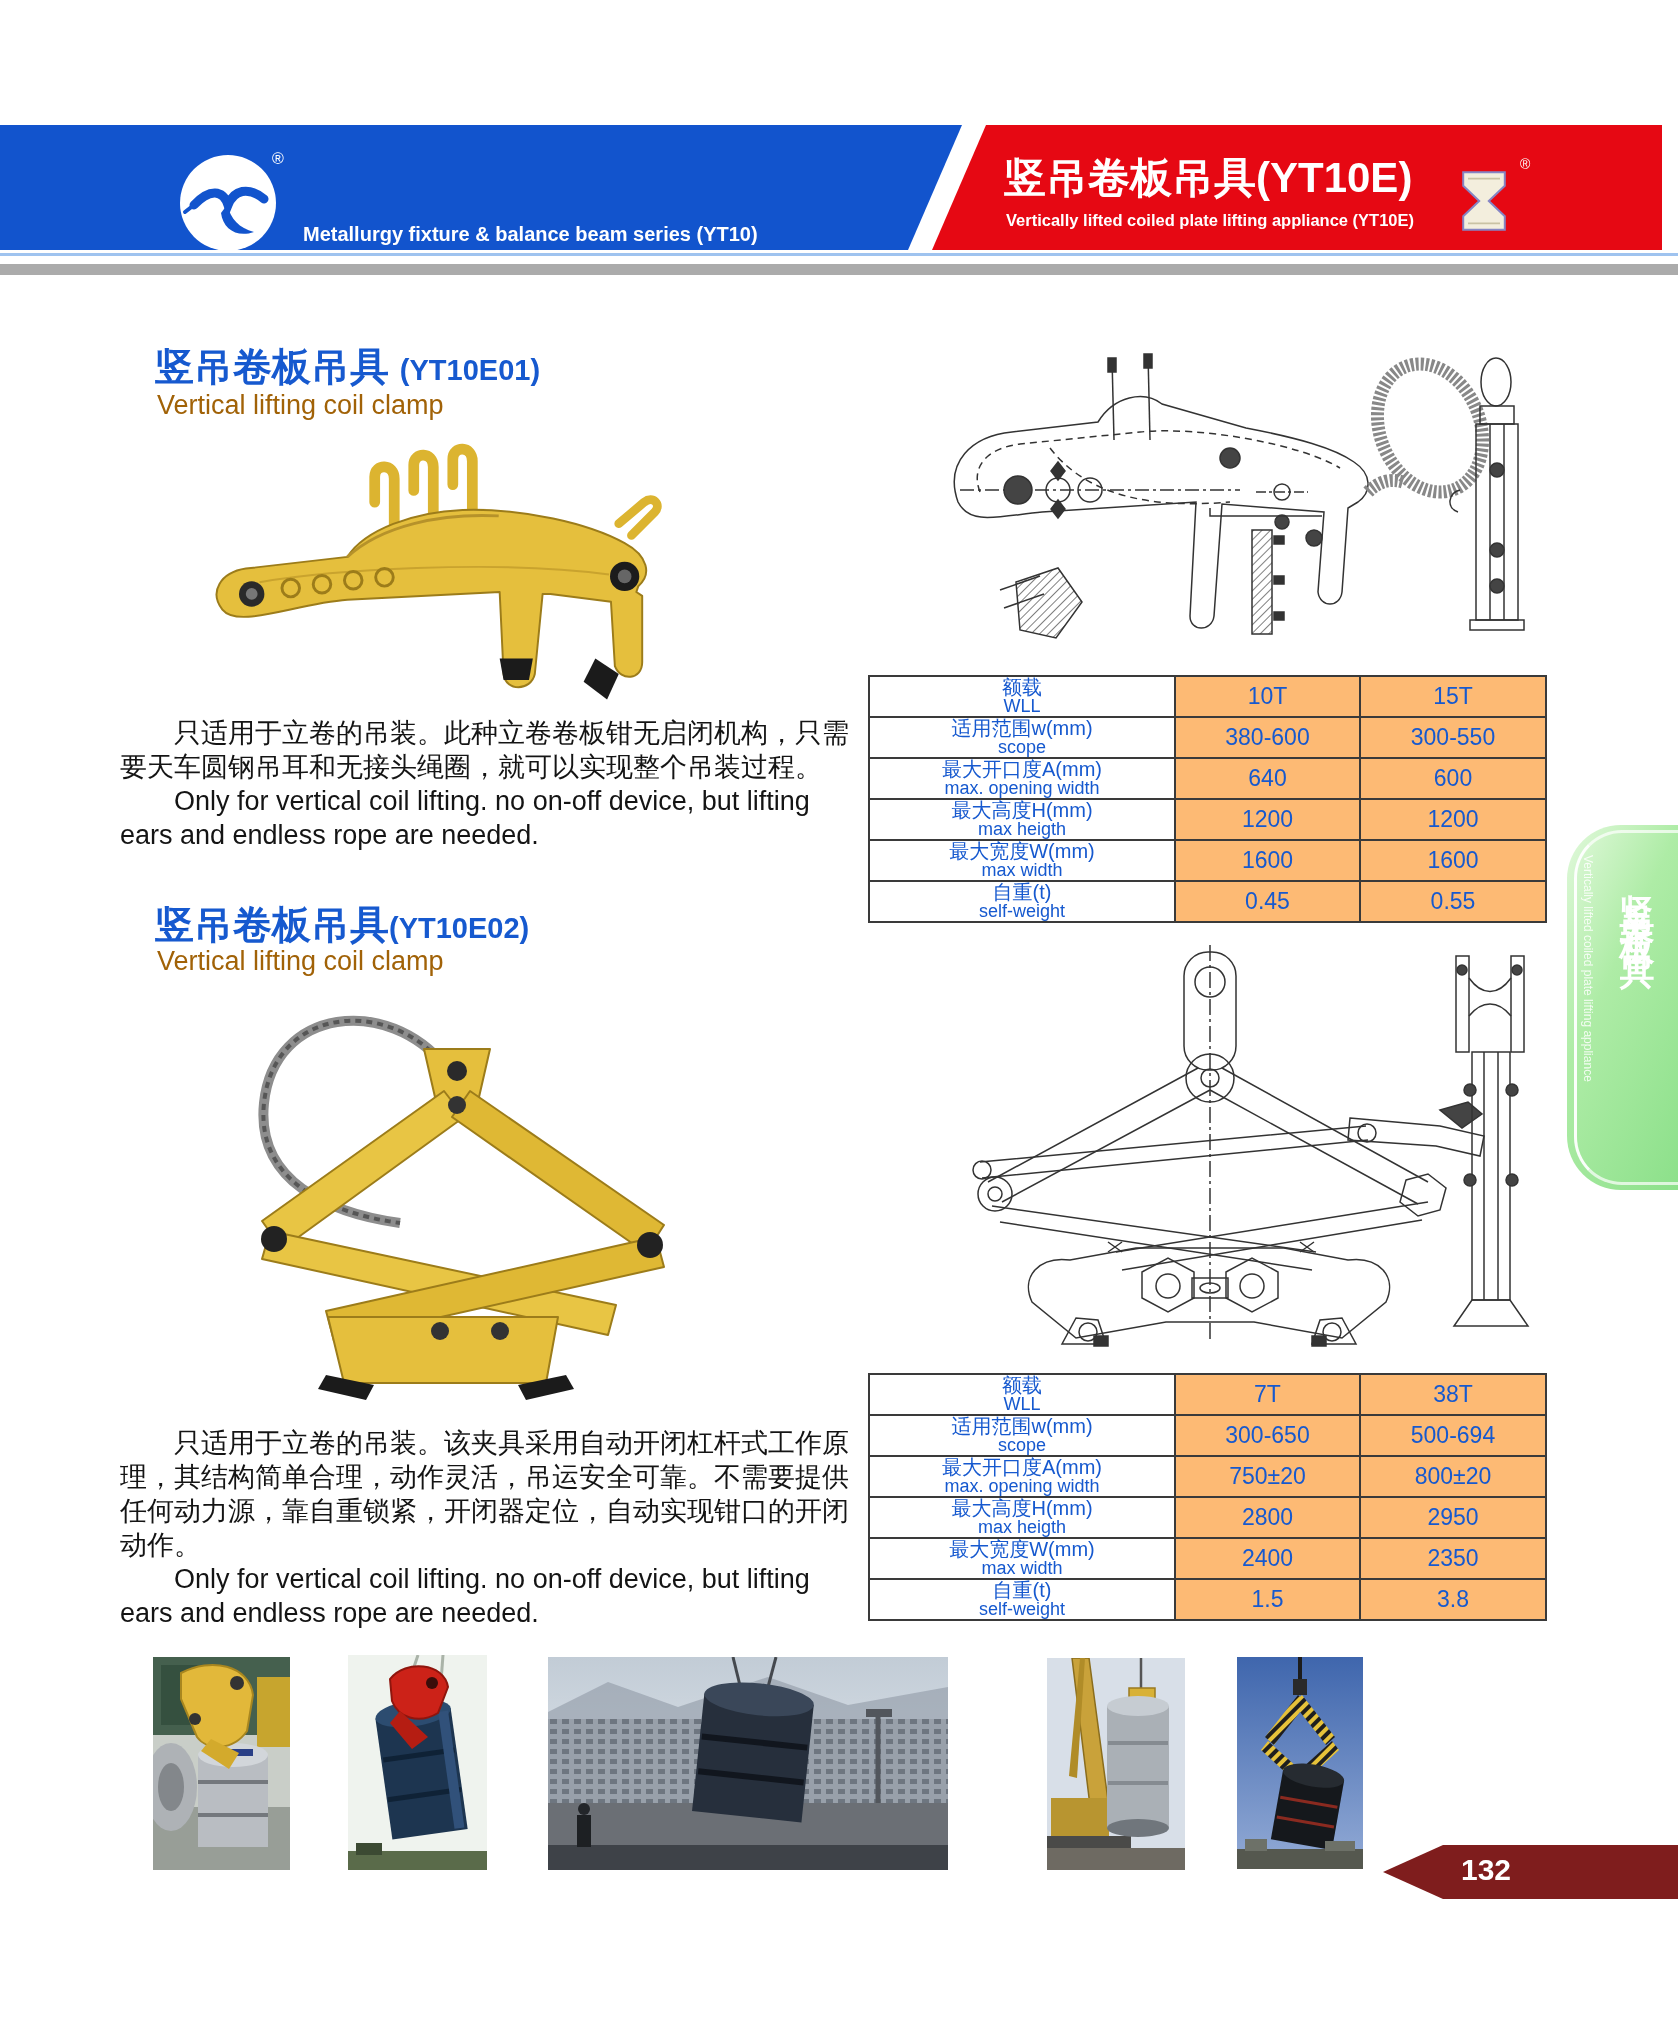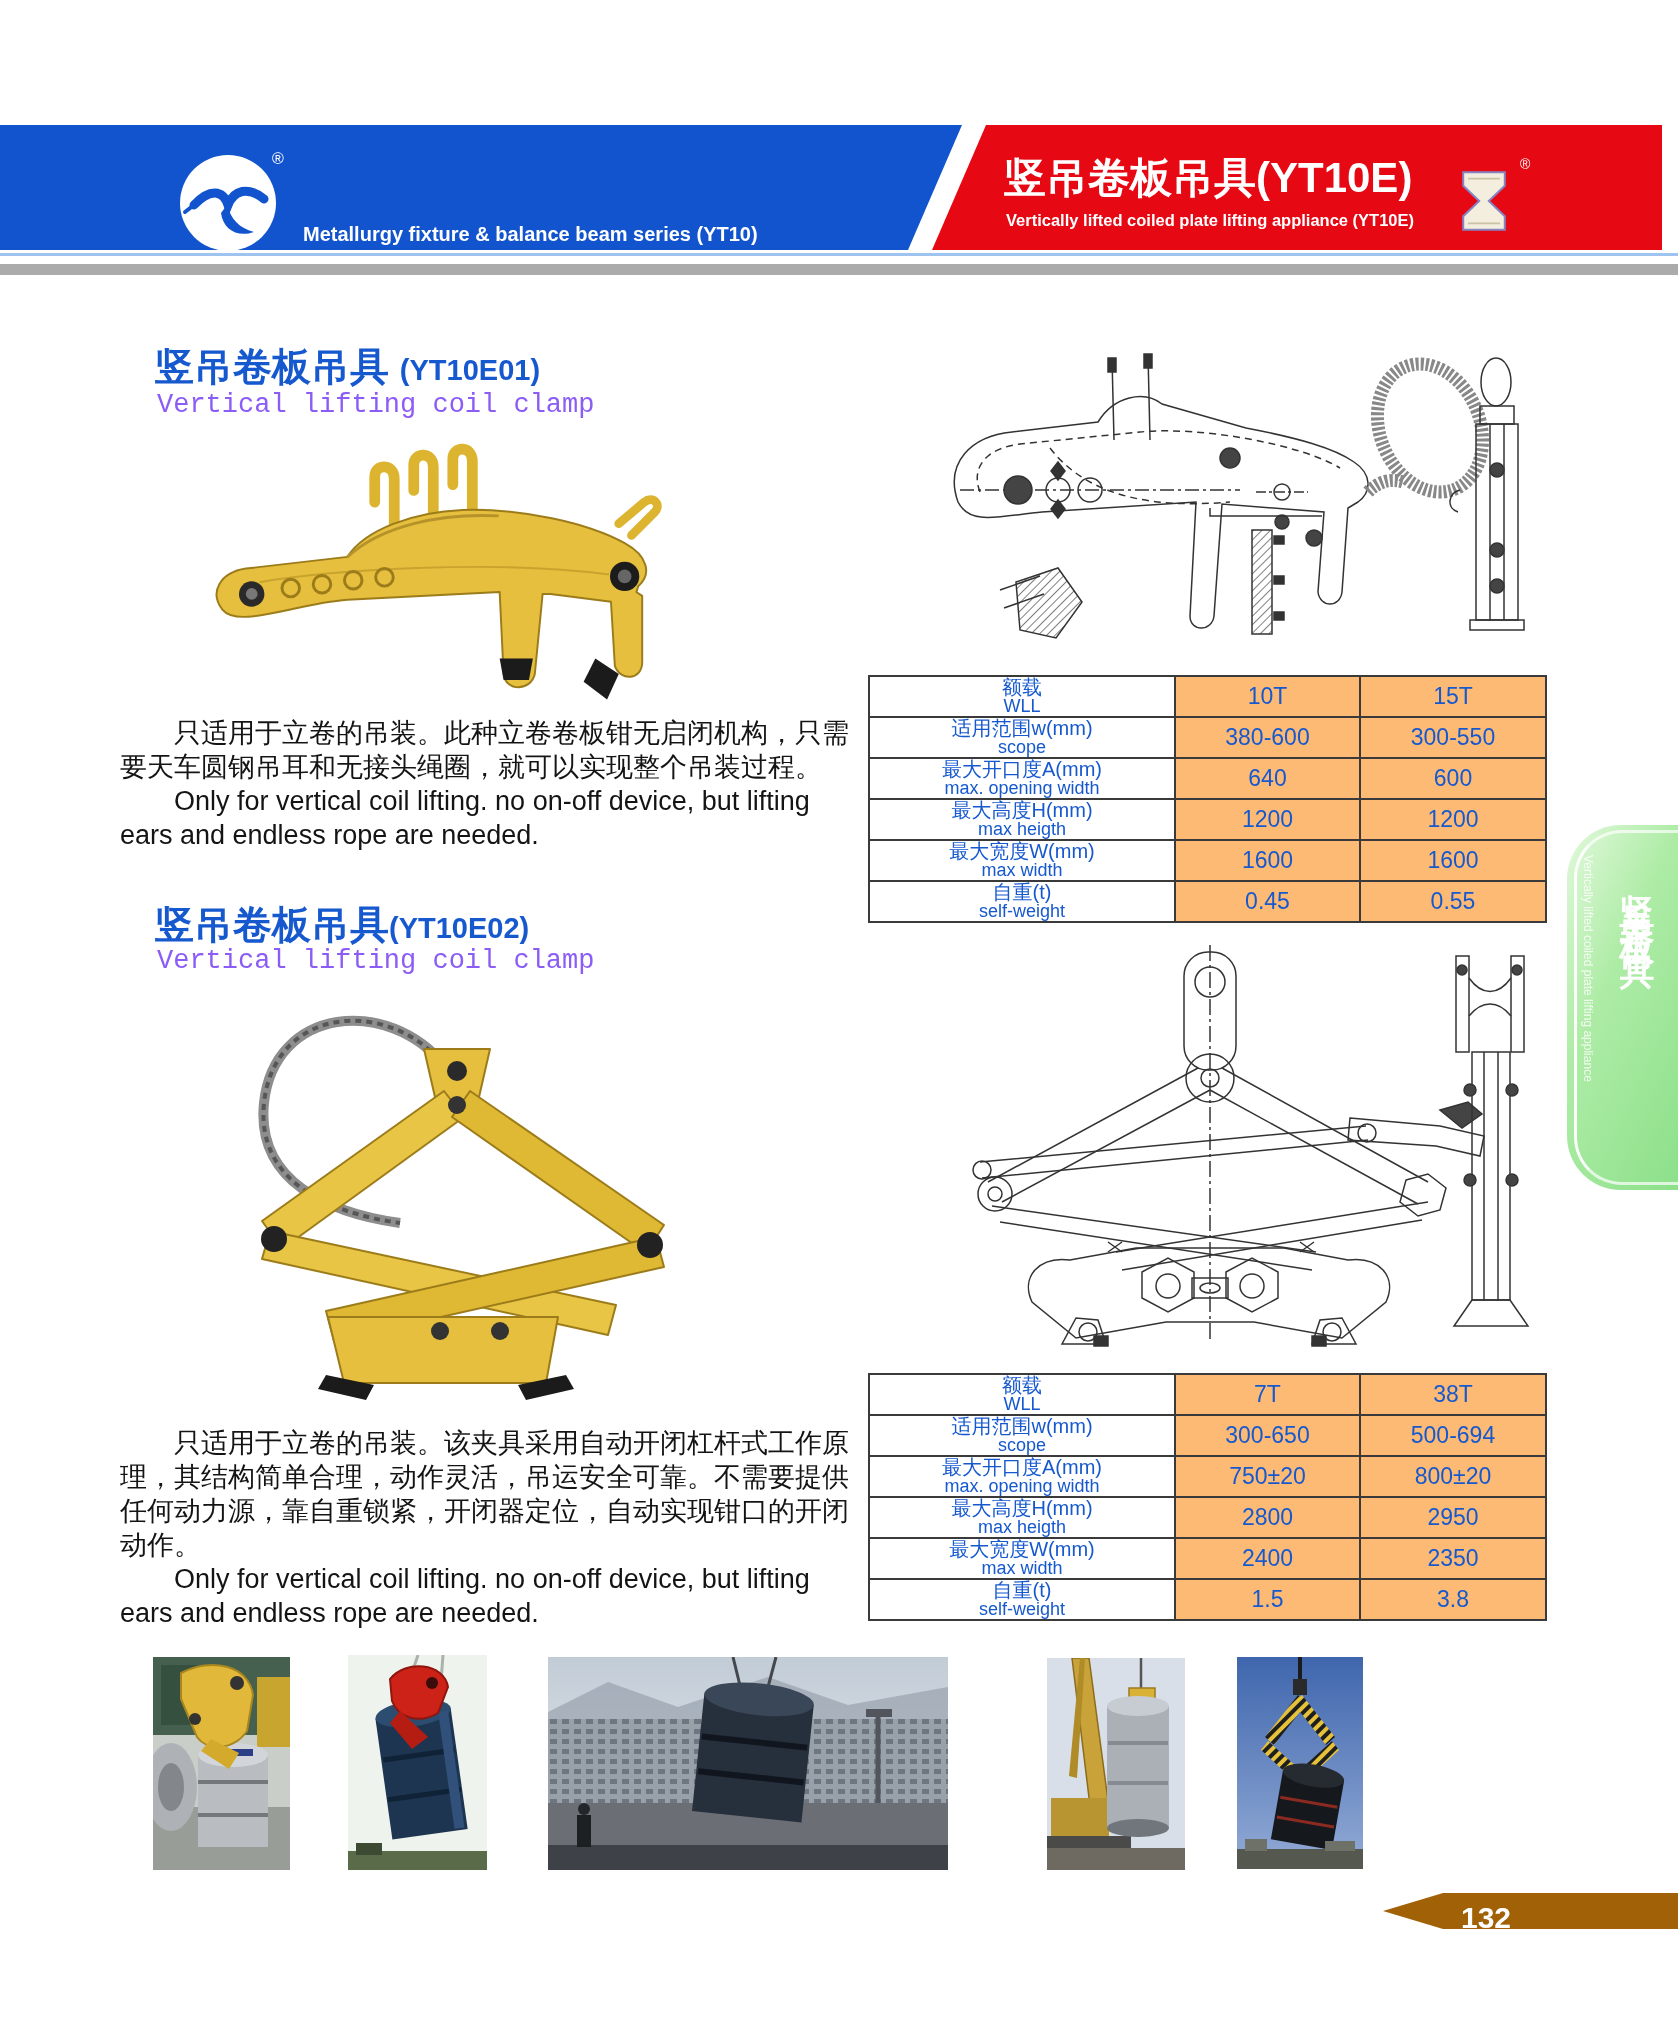--- a/index.html
+++ b/index.html
@@ -26,21 +26,21 @@
 
   .hdr-title-zh { position:absolute; left:300px; top:147px; font-size:44px; font-weight:bold; color:#fff; letter-spacing:2px; white-space:nowrap; }
   .hdr-sub     { position:absolute; left:303px; top:223px; font-size:20px; font-weight:bold; color:#fff; white-space:nowrap; }
   .red-title   { position:absolute; left:1004px; top:150px; font-size:42px; font-weight:bold; color:#fff; white-space:nowrap; }
   .red-sub     { position:absolute; left:1006px; top:211px; font-size:16.5px; font-weight:bold; color:#fff; white-space:nowrap; }
   .reg-mark    { position:absolute; color:#fff; font-size:16px; }
 
   
   .sec-title { position:absolute; color:#1659cf; font-weight:bold; font-size:39px; white-space:nowrap; }
   .sec-title .code { font-size:29px; }
-  .sec-sub   { position:absolute; color:#8b5cf6; font-size:27px; white-space:nowrap;font-family:Liberation Mono, monospace; }
+  .sec-sub   { position:absolute; color:#a16207; font-size:27px; white-space:nowrap; }
   .desc { position:absolute; width:748px; color:#141414; font-size:27px; line-height:34px; }
   .desc p { text-indent:2em; }
 
   
   .spec-table { position:absolute; width:677px; border-collapse:collapse; table-layout:fixed; background:#fff; }
   .spec-table tr { height:41px; }
   .spec-table td { border:2px solid #3a3a3a; text-align:center; vertical-align:middle; }
   .label-cell { background:#ffffff; color:#1659cf;border-radius:10px; }
   .label-cell .lz { font-size:20px; line-height:20px; }
   .label-cell .le { font-size:18px; line-height:19px; }
@@ -64,24 +64,23 @@
     color:#fff; font-size:35px; font-weight:bold; letter-spacing:12px; white-space:nowrap;
   }
   .tab-en {
     position:absolute; left:14px; top:30px; height:320px; writing-mode:vertical-rl;
     color:rgba(255,255,255,.85); font-size:12px; white-space:nowrap; overflow:hidden;
   }
 
   
   .photo { position:absolute; overflow:hidden; }
   .page-arrow {
-    position:absolute; left:1383px; top:1845px; width:295px; height:36px;
-    background:#a16207;
+    position:absolute; left:1383px; top:1845px; width:295px; height:54px;
+    background:#7f1d1d;
     clip-path:polygon(0 50%, 60px 0, 100% 0, 100% 100%, 60px 100%);
-    margin-top:48px;
   }
   .page-arrow span { position:absolute; left:78px; top:8px; color:#fff; font-size:30px; font-weight:bold; }
 </style>
 </head>
 <body>
 
 <div class="page">
 
   <div class="banner-blue"></div>
   <div class="banner-red"></div>

